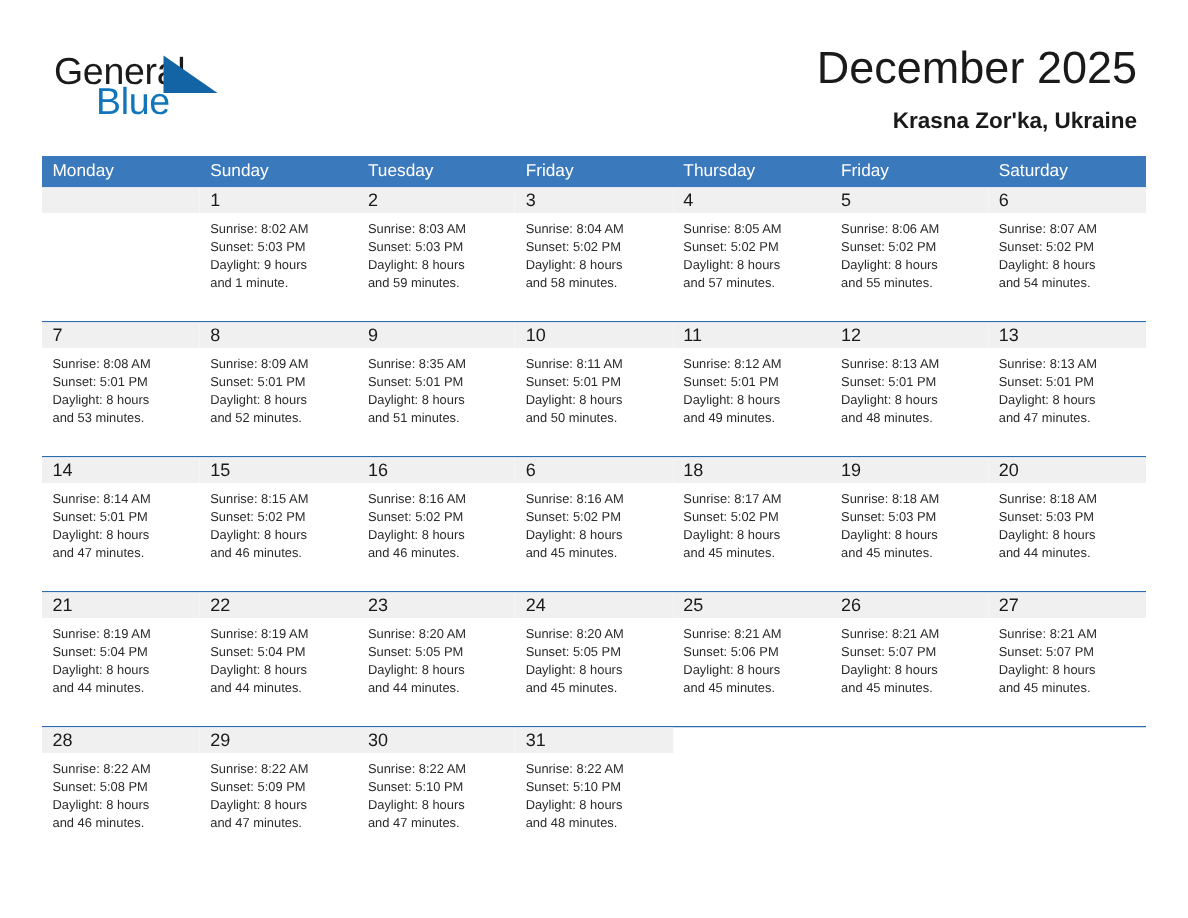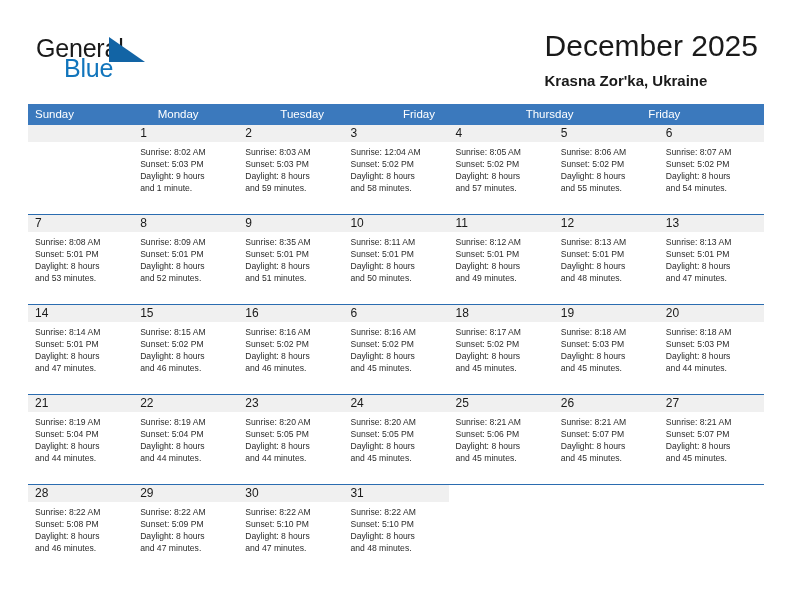--- a/index.html
+++ b/index.html
@@ -63,21 +63,21 @@
     width: 0;
     height: 0;
     border-left: 36px solid #1264a5;
     border-top: 25px solid transparent;
   }
 
   .title-block {
     position: absolute;
     right: 34px;
     top: 28px;
-    text-align: left;
+    text-align: right;
   }
   .month-title {
     font-size: 30px;
     font-weight: 400;
     color: #1a1a1a;
     line-height: 36px;
     white-space: nowrap;
   }
   .location-title {
     font-size: 15px;
@@ -167,26 +167,27 @@
     </div>
 
     <div class="title-block">
       <div class="month-title">December 2025</div>
       <div class="location-title">Krasna Zor'ka, Ukraine</div>
     </div>
   </div>
 
   <div class="calendar">
     <div class="dow-row" id="dow-row">
+        <div class="dow-cell">Monday</div>
         <div class="dow-cell">Sunday</div>
-        <div class="dow-cell">Monday</div>
         <div class="dow-cell">Tuesday</div>
         <div class="dow-cell">Friday</div>
         <div class="dow-cell">Thursday</div>
         <div class="dow-cell">Friday</div>
+        <div class="dow-cell">Saturday</div>
       </div>
     <div id="weeks-container">
         <div class="week">
           <div class="week-inner">
             <div class="daycell empty">
               <div class="daynum"></div>
             </div>
             <div class="daycell">
               <div class="daynum">1</div>
               <div class="info">
@@ -201,21 +202,21 @@
               <div class="info">
                 <div>Sunrise: 8:03 AM</div>
                 <div>Sunset: 5:03 PM</div>
                 <div>Daylight: 8 hours</div>
                 <div>and 59 minutes.</div>
               </div>
             </div>
             <div class="daycell">
               <div class="daynum">3</div>
               <div class="info">
-                <div>Sunrise: 12:04 AM</div>
+                <div>Sunrise: 8:04 AM</div>
                 <div>Sunset: 5:02 PM</div>
                 <div>Daylight: 8 hours</div>
                 <div>and 58 minutes.</div>
               </div>
             </div>
             <div class="daycell">
               <div class="daynum">4</div>
               <div class="info">
                 <div>Sunrise: 8:05 AM</div>
                 <div>Sunset: 5:02 PM</div>

